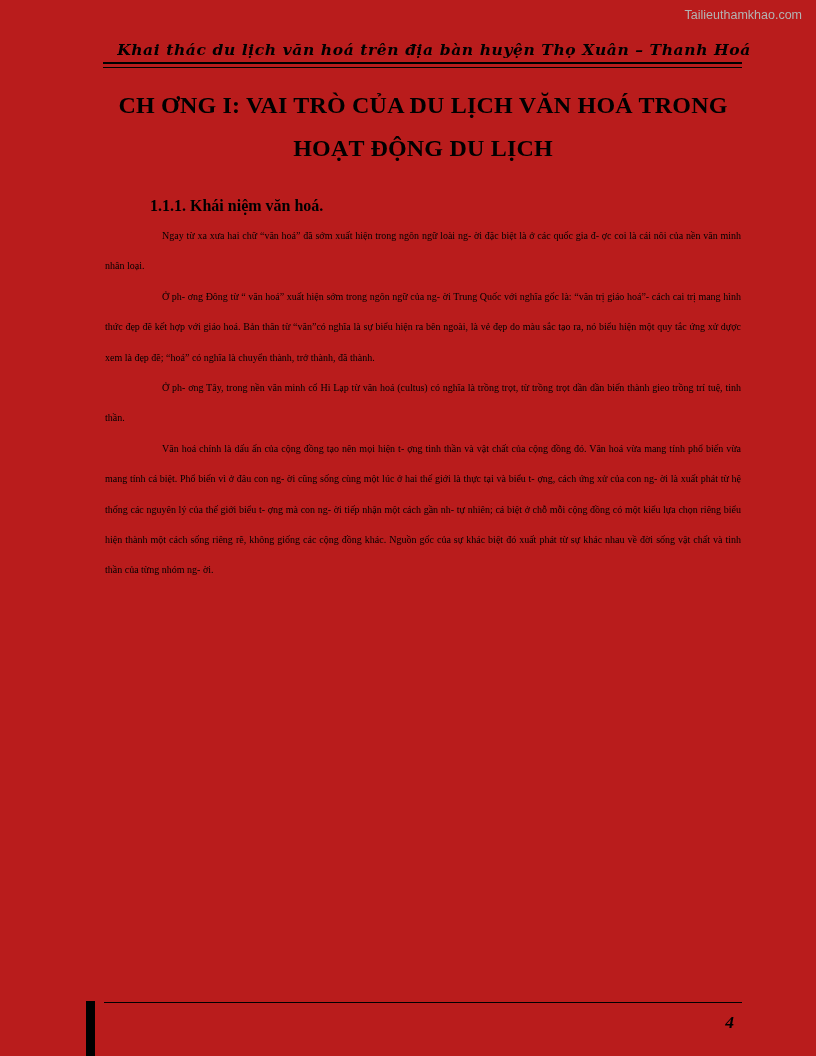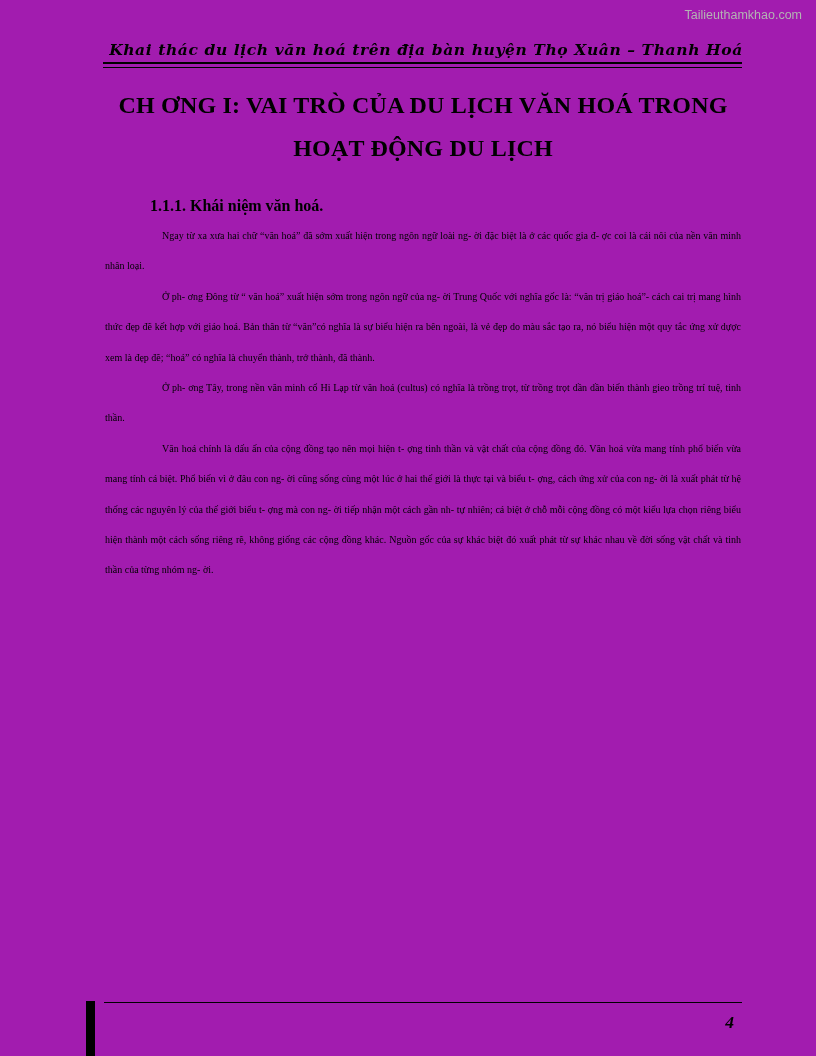--- a/index.html
+++ b/index.html
@@ -1,38 +1,38 @@
 <!DOCTYPE html>
 <html><head>
 <meta charset="utf-8">
 <style>
   html, body { margin: 0; padding: 0; }
   body { background: #ffffff; }
   .page {
     position: relative;
     width: 816px;
     height: 1056px;
-    background: #a21caf;
+    background: #b91c1c;
     margin: 0 auto;
     font-family: "Liberation Serif", serif;
     color: #000;
     overflow: hidden;
   }
   .watermark {
     position: absolute;
     top: 8px;
     right: 14px;
     font-family: "Liberation Sans", sans-serif;
     font-size: 12.5px;
     color: #b3b3b3;
   }
   .header-title {
     position: absolute;
     top: 40px;
-    left: 107px;
+    left: 115px;
     width: 638px;
     text-align: center;
     font-style: italic;
     font-weight: bold;
     font-size: 15.5px;
     letter-spacing: 0.6px;
     font-family: "DejaVu Serif", serif;
   }
   .header-rule {
     position: absolute;

